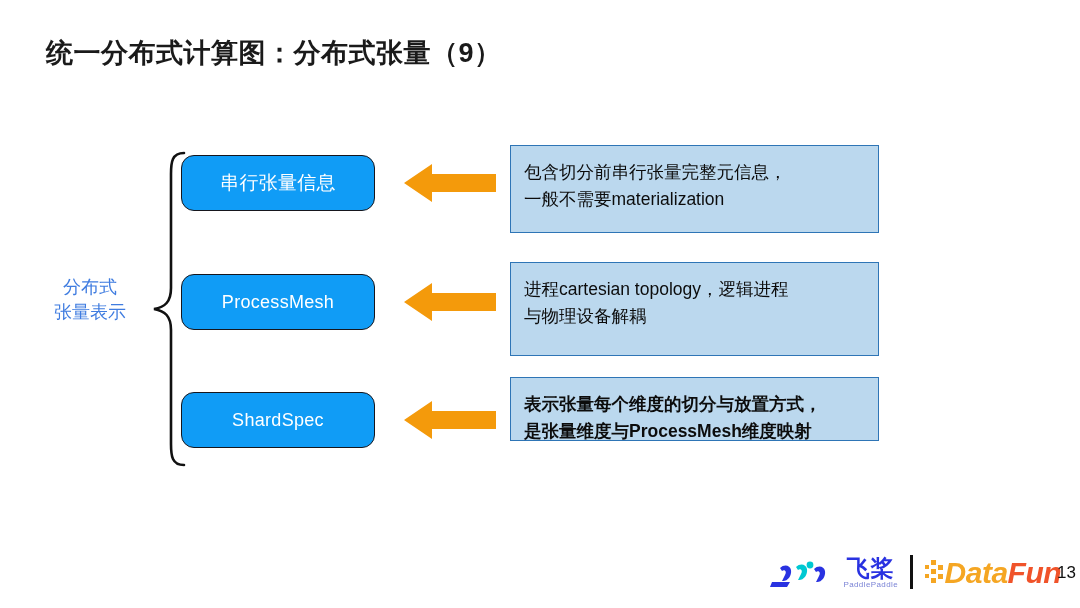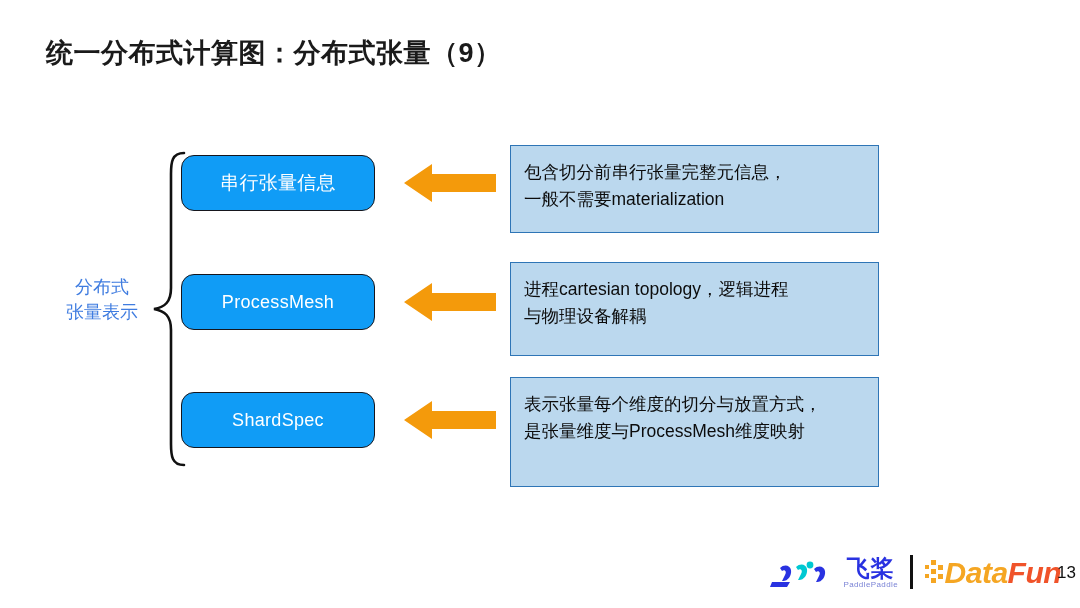--- a/index.html
+++ b/index.html
@@ -13,21 +13,21 @@
 
   
   #title {
     position:absolute; left:46px; top:35px;
     font-size:27px; font-weight:bold; color:#1a1a1a;
     letter-spacing:0.5px; white-space:nowrap;
   }
 
   
   #group-label {
-    position:absolute; left:50px; top:275px;
+    position:absolute; left:38px; top:275px;
     width:104px; text-align:center;
     font-size:18px; line-height:25px; color:#3f7ce0;
     white-space:nowrap;
   }
   #group-label .ln { display:block; }
 
   
   #brace { position:absolute; left:150px; top:150px; width:40px; height:318px; }
 
   
@@ -55,21 +55,21 @@
   .desc {
     position:absolute; left:510px;
     width:369px;
     background:#BBD8EE;
     border:1.6px solid #2E75B6;
     padding:13px 14px 13px 13px;
     font-size:17.5px; line-height:27px; color:#0c0c0c;
   }
   #desc-0 { top:-10px; height:88px; }
   #desc-1 { top:-12px; height:94px; }
-  #desc-2 { top:-15px; height:110px; }
+  #desc-2 { top:-15px; height:64px;font-weight:bold; }
   .desc .ln { display:block; white-space:nowrap; }
 
   
   #footer { position:absolute; right:4px; bottom:6px; height:58px; display:flex; align-items:center; }
   #paddle-logo { display:flex; align-items:flex-end; }
   #paddle-mark { width:62px; height:30px; }
   #paddle-text { margin-left:11px; display:flex; flex-direction:column; align-items:center; }
   #paddle-cn { font-size:23px; font-weight:bold; color:#2932E1; line-height:24px; letter-spacing:1px; }
   #paddle-en { font-size:8px; color:#7b84d6; letter-spacing:.4px; line-height:10px; }
   #logo-divider { width:2.5px; height:34px; background:#111; margin:0 12px 2px 12px; }

